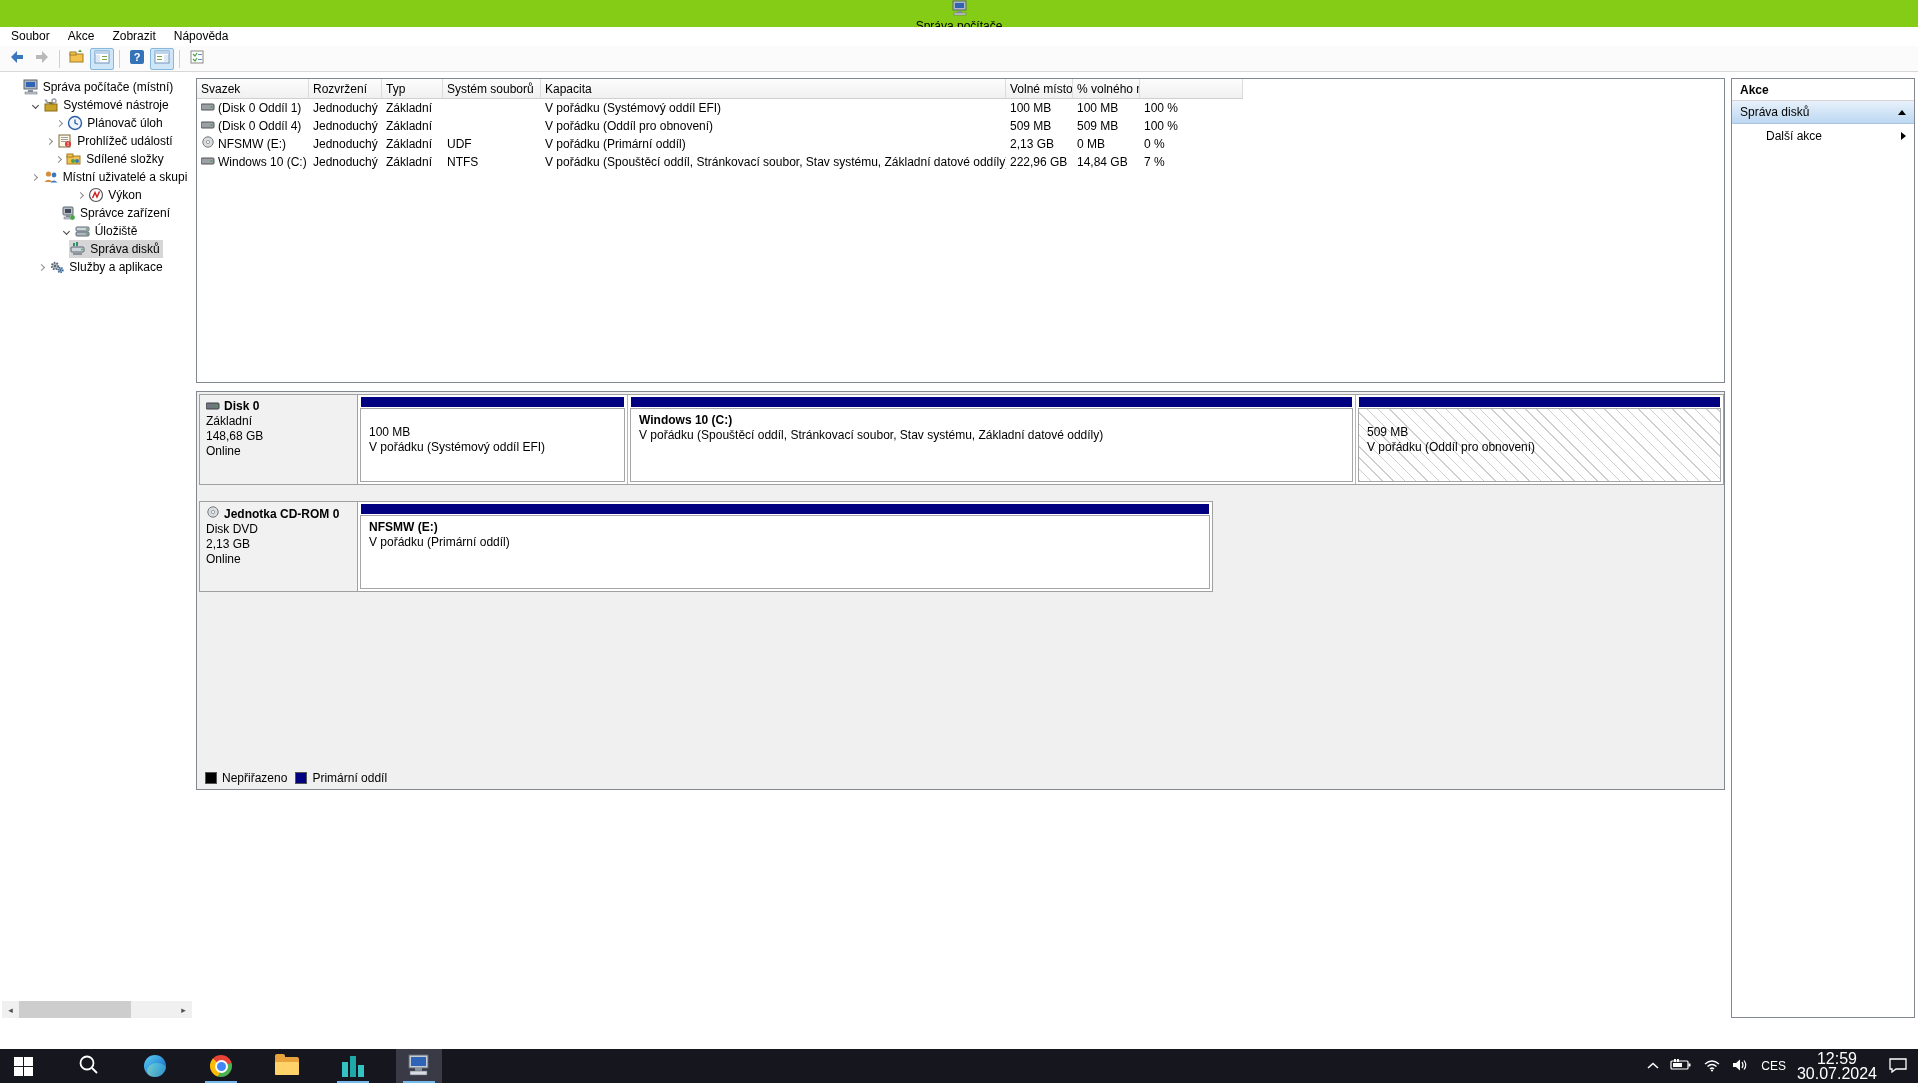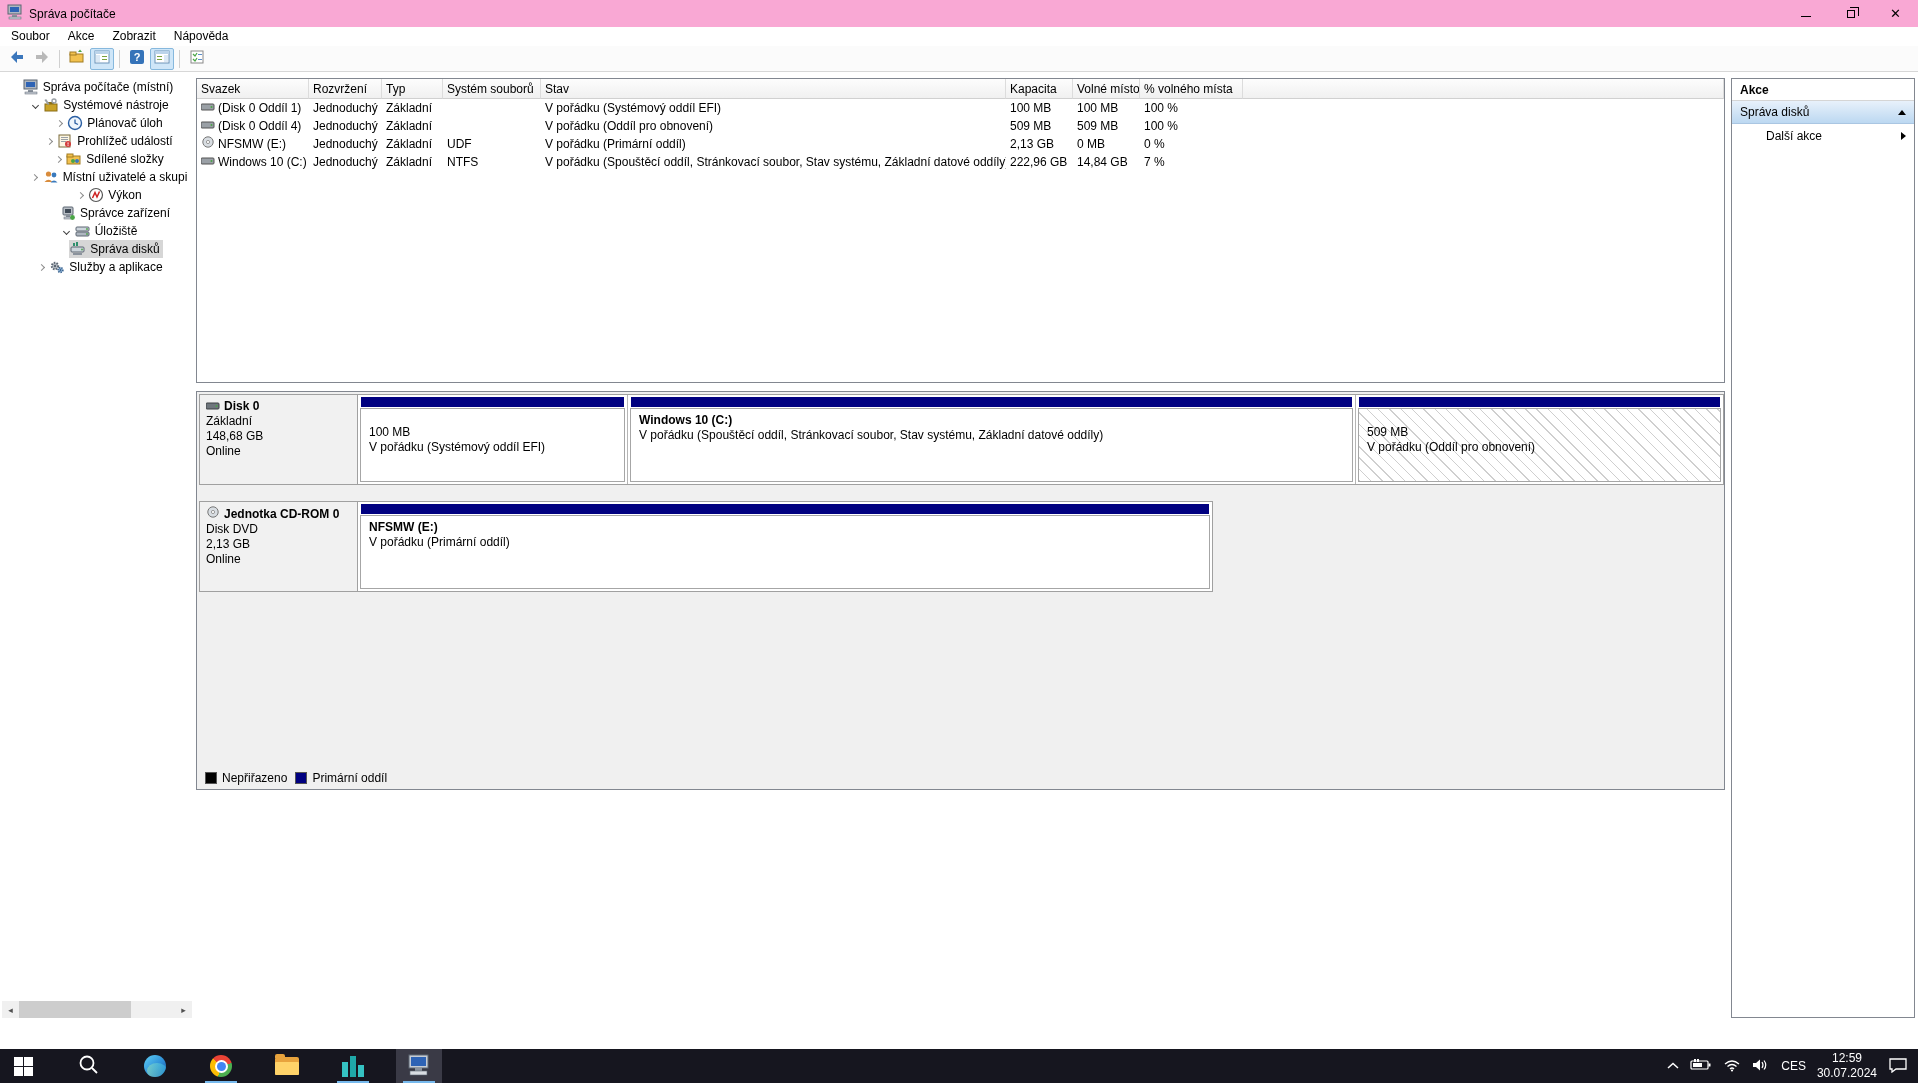--- a/index.html
+++ b/index.html
@@ -1,20 +1,20 @@
 <!DOCTYPE html>
 <html><head>
 <meta charset="utf-8">
 <style>
   * { box-sizing: border-box; margin: 0; padding: 0; }
   html,body { width:1918px; height:1083px; overflow:hidden; }
   body { font-family:"Liberation Sans", sans-serif; font-size:12px; color:#000; background:#fff; position:relative; }
 
   
-  .titlebar { position:absolute; top:0; left:0; right:0; height:27px; background:#f9a8d4; display:flex; align-items:center; }
+  .titlebar { position:absolute; top:0; left:0; right:0; height:27px; background:#84cc16; display:flex; align-items:center;flex-direction:column; }
   .titlebar .app-ico { margin:0 6px 0 7px; }
   .titlebar .title { font-size:12px; }
   .win-controls { margin-left:auto; display:flex; height:27px; }
   .wc { width:45px; height:27px; display:flex; align-items:center; justify-content:center; cursor:default; }
   .wc-min span { display:block; width:10px; border-top:1px solid #000; margin-top:6px; }
   .wc-restore span { display:block; width:8px; height:8px; border:1px solid #000; position:relative; }
   .wc-restore span:before { content:""; position:absolute; left:2px; top:-4px; width:8px; height:8px; border:1px solid #000; border-left:none; border-bottom:none; }
   .wc-close { font-size:13px; }
 
   
@@ -88,21 +88,21 @@
   .ap-item { height:23px; display:flex; align-items:center; padding:0 8px 0 34px; }
   .ap-item .tri-right { margin-left:auto; width:0; height:0; border-top:4px solid transparent; border-bottom:4px solid transparent; border-left:5px solid #000; }
 
   
   .taskbar { position:absolute; left:0; right:0; bottom:0; height:34px; background:#16161f; display:flex; align-items:stretch; color:#fff;gap:20px; }
   .tb-item { width:46px; display:flex; align-items:center; justify-content:center; position:relative; }
   .tb-item.running:after { content:""; position:absolute; left:7px; right:7px; bottom:0; height:2px; background:#76b9ed; }
   .tb-item.active { background:#3a3a46; }
   .tray { margin-left:auto; display:flex; align-items:center; gap:11px; padding-right:10px; }
   .tray .txt { font-size:12px; }
-  .clock { text-align:center; line-height:15px; font-size:12px; }
+  .clock { text-align:center; line-height:15px; font-size:16px; }
   .win-logo { width:19px; height:19px; display:grid; grid-template-columns:9px 9px; grid-template-rows:9px 9px; gap:1px; }
   .win-logo b { background:#fff; }
   .chrome-outer { width:22px; height:22px; border-radius:50%; background:conic-gradient(from -45deg,#ea4335 0 120deg,#4caf50 0 240deg,#fbbc05 0 360deg); display:flex; align-items:center; justify-content:center; }
   .chrome-mid { width:13px; height:13px; border-radius:50%; background:#fff; display:flex; align-items:center; justify-content:center; }
   .chrome-in { width:9px; height:9px; border-radius:50%; background:#4285f4; }
   .edge-circle { width:22px; height:22px; border-radius:50%; background:linear-gradient(135deg,#5fd0f5 0%,#2e8fd8 55%,#1b4e9b 100%); position:relative; overflow:hidden; }
   .edge-circle:after { content:""; position:absolute; left:3px; top:8px; width:20px; height:16px; border-radius:50%; background:linear-gradient(90deg,#9be3b5,#35c1f1); opacity:.55; }
   .folder-ico { position:relative; width:24px; height:18px; }
   .folder-back { position:absolute; inset:0; background:#e8a33d; border-radius:2px; }
   .folder-back:before { content:""; position:absolute; top:-3px; left:0; width:10px; height:4px; background:#e8a33d; border-radius:2px 2px 0 0; }
@@ -369,21 +369,20 @@
   </div>
 
   <div class="main-pane">
 
     <div class="list-pane">
       <div class="vgrid vhead">
         <div class="hc">Svazek</div>
         <div class="hc">Rozvržení</div>
         <div class="hc">Typ</div>
         <div class="hc">Systém souborů</div>
-        <div class="hc">Stav</div>
         <div class="hc">Kapacita</div>
         <div class="hc">Volné místo</div>
         <div class="hc">% volného místa</div>
         <div class="hc"></div>
       </div>
 
       <div class="vgrid vrow">
         <div class="vc">
             <span><svg width="14" height="10">
                 <rect x="0" y="2" width="13" height="6" rx="1" fill="#9aa0a6" stroke="#555"></rect>

